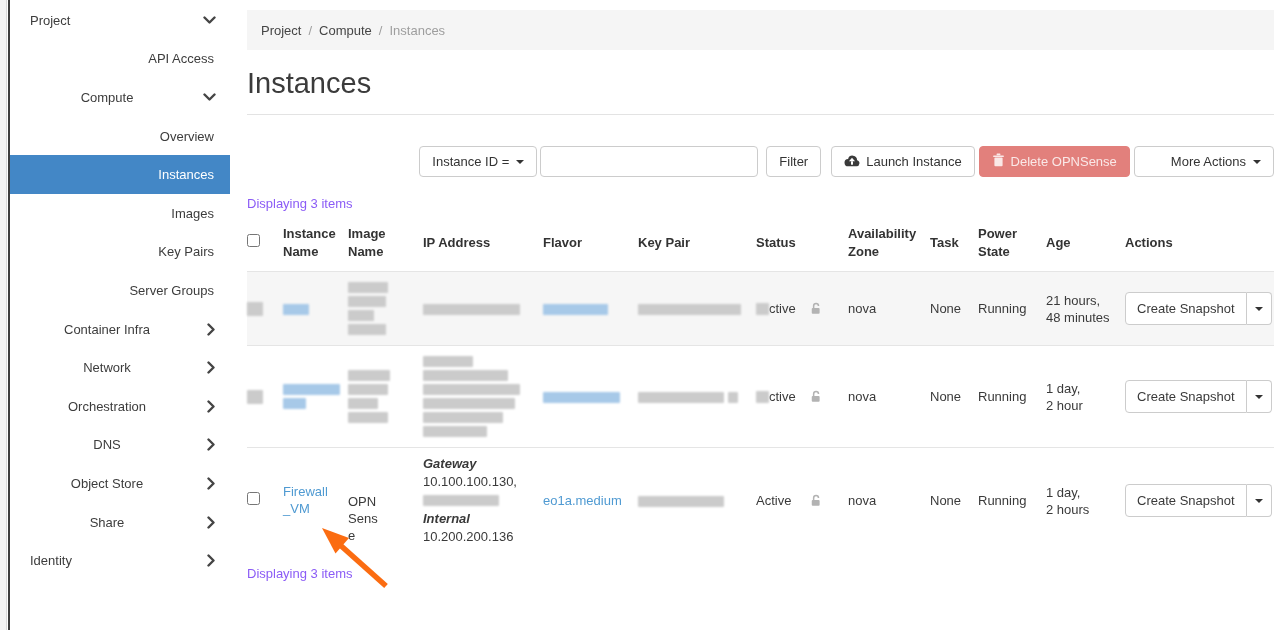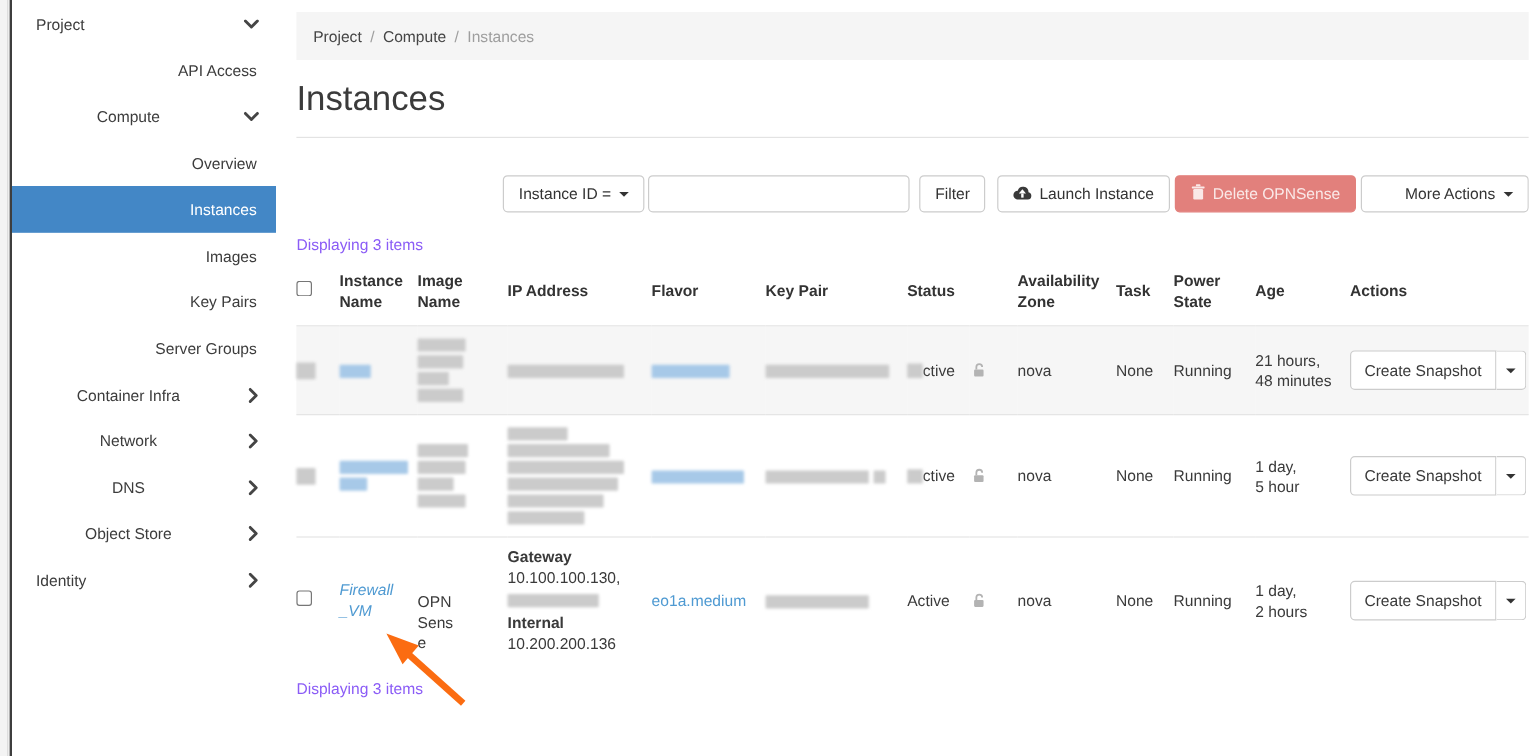--- a/index.html
+++ b/index.html
@@ -45,23 +45,23 @@
 
   .count { margin-top:19px; color:#8b5cf6; }
 
   
   table { width:1027px; border-collapse:collapse; table-layout:fixed; margin-top:6px; font-size:13px; }
   th { text-align:left; font-weight:bold; color:#333; padding:8px 10px 10px 0; vertical-align:middle; line-height:18px; }
   td { padding:7px 10px 7px 0; vertical-align:middle; border-top:1px solid #e5e5e5; line-height:18px; }
   tr.striped td { background:#f6f6f6; }
   .cb { width:13px; height:13px; accent-color:#555; cursor:pointer; }
   a.tlink { color:#4f9ad2; text-decoration:none; cursor:pointer; }
-  .wrap-name { display:inline-block; width:50px; overflow-wrap:anywhere; line-height:17px;font-style:italic; }
+  .wrap-name { display:inline-block; width:50px; overflow-wrap:anywhere; line-height:17px; }
   .wrap-img { display:inline-block; width:34px; overflow-wrap:anywhere; line-height:17px;margin-top:36px; }
-  .ip-label { font-weight:bold; }
+  .ip-label { font-weight:bold;font-style:italic; }
   .age { line-height:17px; }
 
   
   .rd { display:block; height:11px; border-radius:1px; background:#cbcbcb; filter:blur(1.3px); margin:3px 0; }
   .rd.inline { display:inline-block; vertical-align:middle; margin:0; }
   .rd.blue { background:#a7c9e8; }
 
   
   .split { display:inline-flex; }
   .split .main-part { height:33px; display:inline-flex; align-items:center; padding:0 11px; background:#fff; border:1px solid #ccc; border-radius:4px 0 0 4px; cursor:pointer; white-space:nowrap; }
@@ -123,29 +123,45 @@
   </div>
   <div class="side-item group">
     <span>Network</span>
     <span class="chev">
       <svg width="9" height="13" viewBox="0 0 9 13">
           <polyline points="1.5,1.5 6.5,6.5 1.5,11.5" fill="none" stroke="#454545" stroke-width="2.4" stroke-linecap="round" stroke-linejoin="round"></polyline>
         </svg>
     </span>
   </div>
   <div class="side-item group">
+    <span>Orchestration</span>
+    <span class="chev">
+      <svg width="9" height="13" viewBox="0 0 9 13">
+          <polyline points="1.5,1.5 6.5,6.5 1.5,11.5" fill="none" stroke="#454545" stroke-width="2.4" stroke-linecap="round" stroke-linejoin="round"></polyline>
+        </svg>
+    </span>
+  </div>
+  <div class="side-item group">
     <span>DNS</span>
     <span class="chev">
       <svg width="9" height="13" viewBox="0 0 9 13">
           <polyline points="1.5,1.5 6.5,6.5 1.5,11.5" fill="none" stroke="#454545" stroke-width="2.4" stroke-linecap="round" stroke-linejoin="round"></polyline>
         </svg>
     </span>
   </div>
   <div class="side-item group">
     <span>Object Store</span>
+    <span class="chev">
+      <svg width="9" height="13" viewBox="0 0 9 13">
+          <polyline points="1.5,1.5 6.5,6.5 1.5,11.5" fill="none" stroke="#454545" stroke-width="2.4" stroke-linecap="round" stroke-linejoin="round"></polyline>
+        </svg>
+    </span>
+  </div>
+  <div class="side-item group">
+    <span>Share</span>
     <span class="chev">
       <svg width="9" height="13" viewBox="0 0 9 13">
           <polyline points="1.5,1.5 6.5,6.5 1.5,11.5" fill="none" stroke="#454545" stroke-width="2.4" stroke-linecap="round" stroke-linejoin="round"></polyline>
         </svg>
     </span>
   </div>
   <div class="side-item root">
     <span>Identity</span>
     <span class="chev">
       <svg width="9" height="13" viewBox="0 0 9 13">
@@ -299,21 +315,21 @@
         <td><span class="rd inline" style="width:13px;height:12px"></span><span>ctive</span></td>
         <td><span class="lock-icon">
           <svg width="15" height="15" viewBox="0 0 16 16">
             <rect x="4" y="7.4" width="8.4" height="6.2" rx="1" fill="#b3b3b3"></rect>
             <path d="M6 7.4 V5.2 a2.6 2.6 0 0 1 5.2 0" fill="none" stroke="#b3b3b3" stroke-width="1.6"></path>
           </svg></span></td>
         <td>nova</td>
         <td>None</td>
         <td>Running</td>
         <td>
-            <div class="age"><span>1 day,</span><br><span>5 hour</span></div>
+            <div class="age"><span>1 day,</span><br><span>2 hour</span></div>
           </td>
         <td>
           <span class="split">
             <span class="main-part">
                 <span>Create Snapshot</span>
               </span>
             <span class="toggle-part">
                 <span class="caret"></span>
               </span>
           </span>

